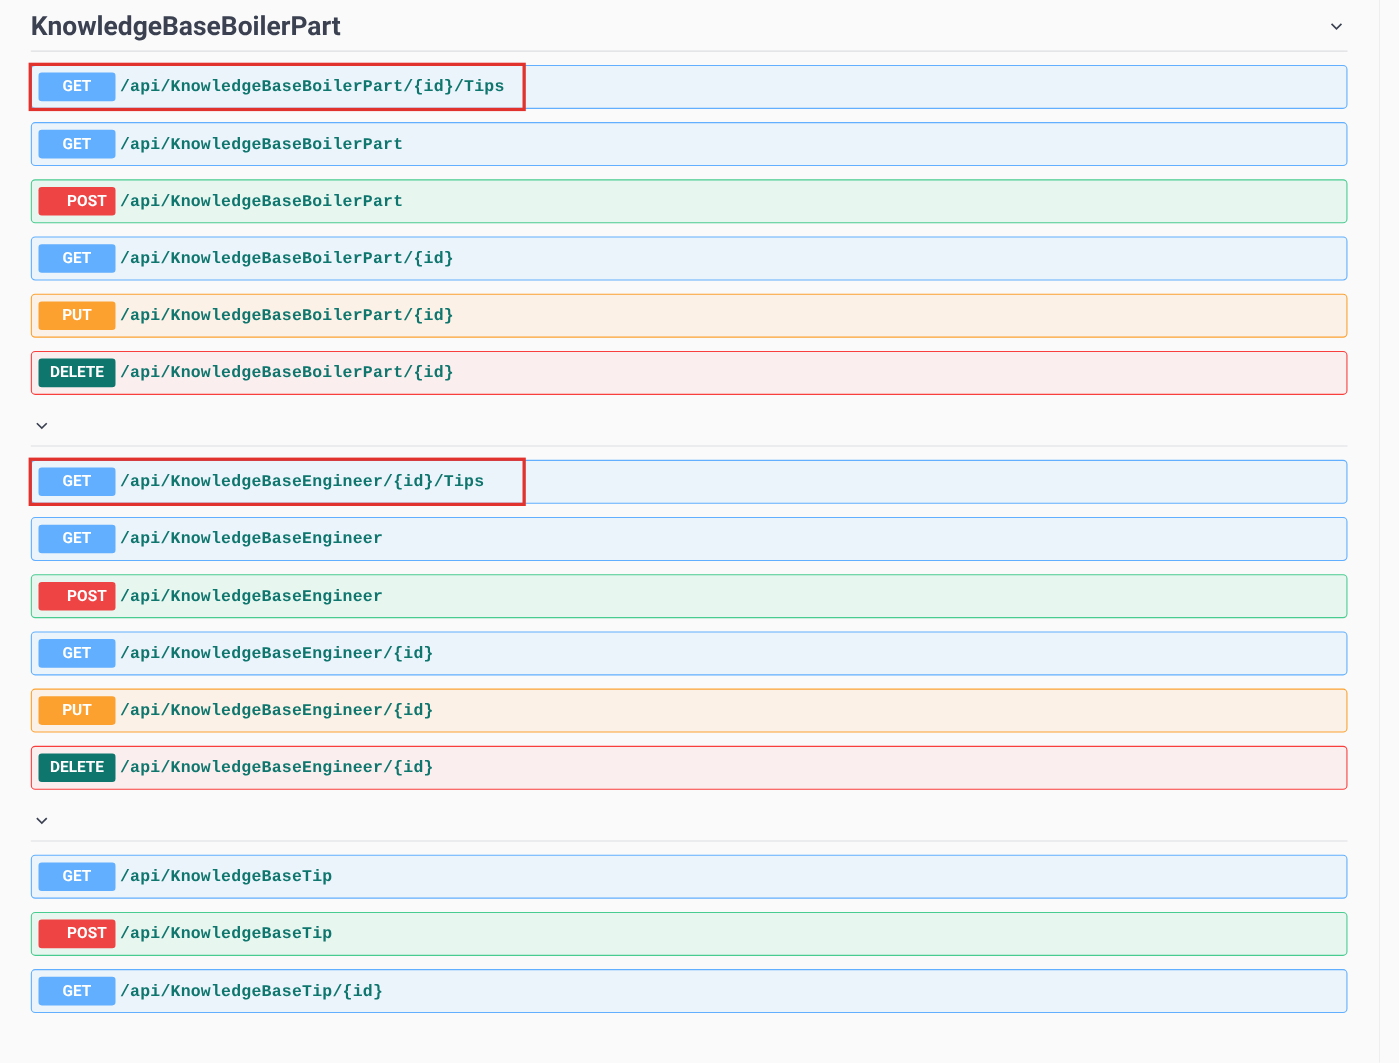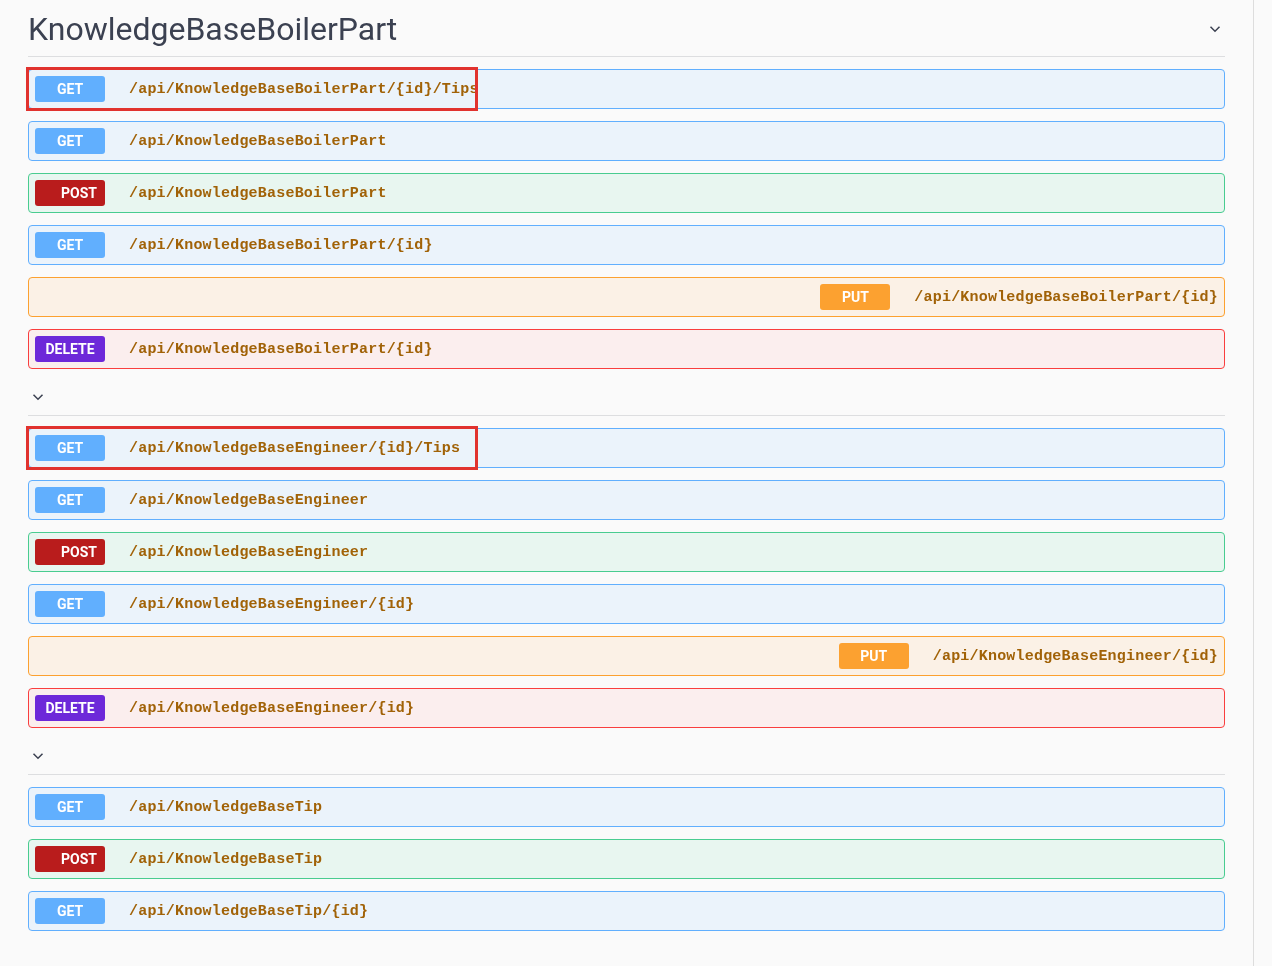--- a/index.html
+++ b/index.html
@@ -26,22 +26,22 @@
   }
   .tag-header {
     display: flex;
     align-items: center;
     justify-content: space-between;
     padding: 10px 0 8px 0;
     border-bottom: 1px solid rgba(59,65,81,0.15);
     cursor: pointer;
   }
   .tag-title {
-    font-size: 32px;
-    font-weight: 400;
+    font-size: 24px;
+    font-weight: 700;
     color: #3b4151;
   }
   .chevron {
     width: 20px;
     height: 20px;
     display: inline-flex;
     align-items: center;
     justify-content: center;
   }
   .chevron svg { width: 18px; height: 18px; stroke: #3b4151; stroke-width: 2; fill: none; }
@@ -71,34 +71,34 @@
     font-weight: 700;
     font-size: 14px;
     padding: 5px 0;
     border-radius: 3px;
     font-family: -apple-system, BlinkMacSystemFont, "Segoe UI", Roboto, sans-serif;
   }
   .op-path {
     font-family: "Consolas", "Monaco", "Courier New", monospace;
     font-size: 15px;
     font-weight: 600;
-    color: #a16207;
-    margin-left: 24px;
+    color: #0f766e;
+    margin-left: 4px;
     letter-spacing: 0.2px;
   }
 
   
   .m-get    { background: #ebf3fb; border-color: #61affe; }
   .m-get    .method-badge { background: #61affe; }
   .m-post   { background: #e8f6f0; border-color: #49cc90; }
-  .m-post   .method-badge { background: #b91c1c; padding-left: 18px; }
-  .m-put    { background: #fbf1e6; border-color: #fca130; justify-content: flex-end; }
+  .m-post   .method-badge { background: #ef4444; padding-left: 18px; }
+  .m-put    { background: #fbf1e6; border-color: #fca130; }
   .m-put    .method-badge { background: #fca130; }
   .m-delete { background: #fbeeee; border-color: #f93e3e; }
-  .m-delete .method-badge { background: #6d28d9; }
+  .m-delete .method-badge { background: #0f766e; }
 
   
   .viewport::-webkit-scrollbar { width: 17px; }
   .viewport::-webkit-scrollbar-track { background: #f0f0f0; }
   .viewport::-webkit-scrollbar-thumb { background: #b8b8b8; border: 2px solid #f0f0f0; border-radius: 2px; }
   .viewport::-webkit-scrollbar-button { background: #f0f0f0; height: 17px; }
 </style>
 </head>
 <body>
 

